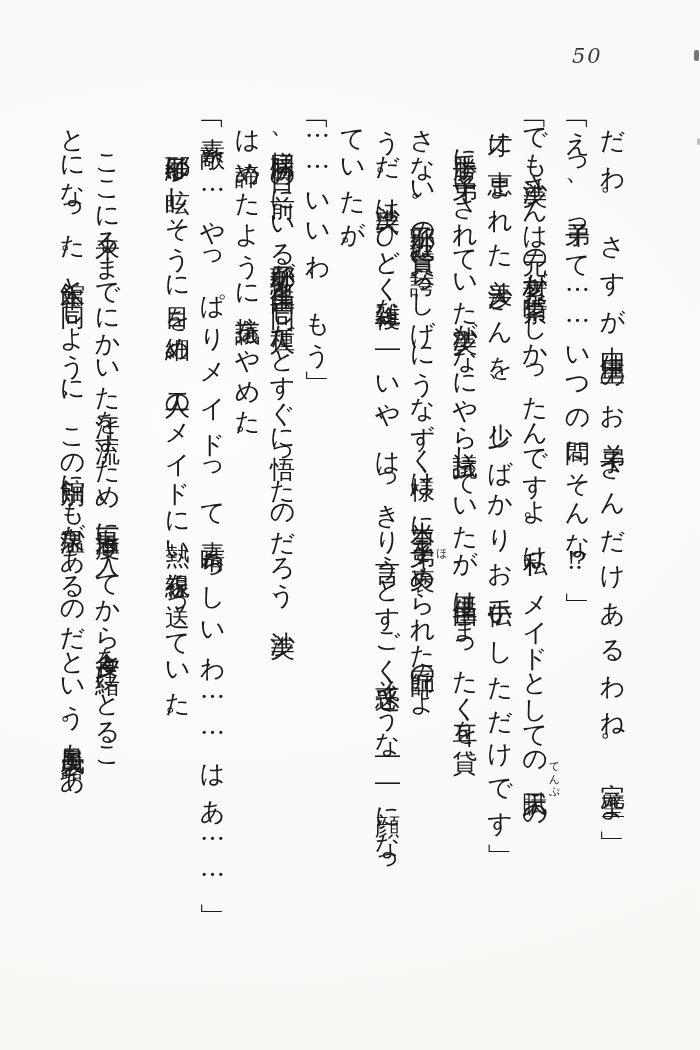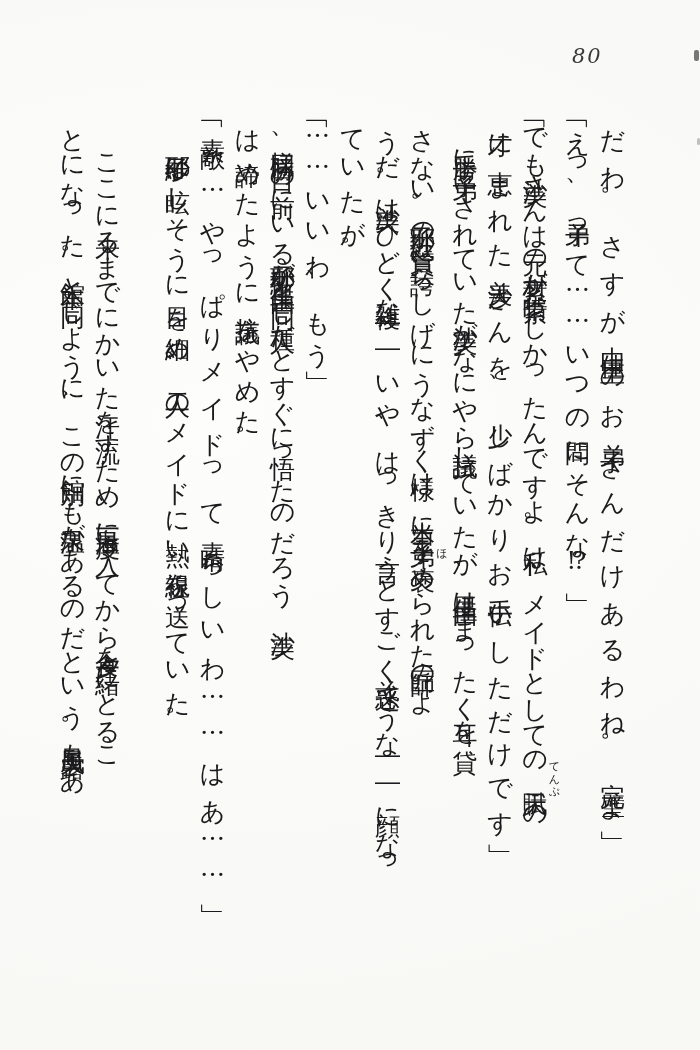--- a/index.html
+++ b/index.html
@@ -84,21 +84,21 @@
     height: 7px;
     background: #6a6a6a;
     border-radius: 2px;
     opacity: 0.4;
   }
 </style>
 </head>
 <body>
 
 <div class="page">
-  <div class="page-number">80</div>
+  <div class="page-number">50</div>
 
   <div class="text-block">
       <div class="col" style="letter-spacing: 7.88px;">だわ。さすが由佳里のお弟子さんだけあるわね。完璧よ」</div>
       <div class="col">「えっ、弟子って……いつの間にそんな⁉」</div>
       <div class="col" style="letter-spacing: -2.5px;">「でも美沙さんは元の素材が素晴らしかったんですよ。私は、メイドとしての<ruby>天賦<rt>てんぷ</rt></ruby>の</div>
       <div class="col" style="letter-spacing: 5.54px;">才に恵まれた美沙さんを、少しばかりお手伝いしただけです」</div>
       <div class="col indent" style="letter-spacing: -2.5px;">勝手に弟子にされていた美沙がなにやら抗議していたが、由佳里はまったく耳を貸</div>
       <div class="col" style="letter-spacing: -2.5px;">さない。紗耶子の賞賛に誇らしげにうなずく様は、本当に弟子を<ruby>褒<rt>ほ</rt></ruby>められた師匠のよ</div>
       <div class="col" style="letter-spacing: -2.5px;">うだ。美沙はひどく複雑な――いや、はっきり言うとすごく迷惑そうな――顔になっ</div>
       <div class="col">ていたが。</div>

